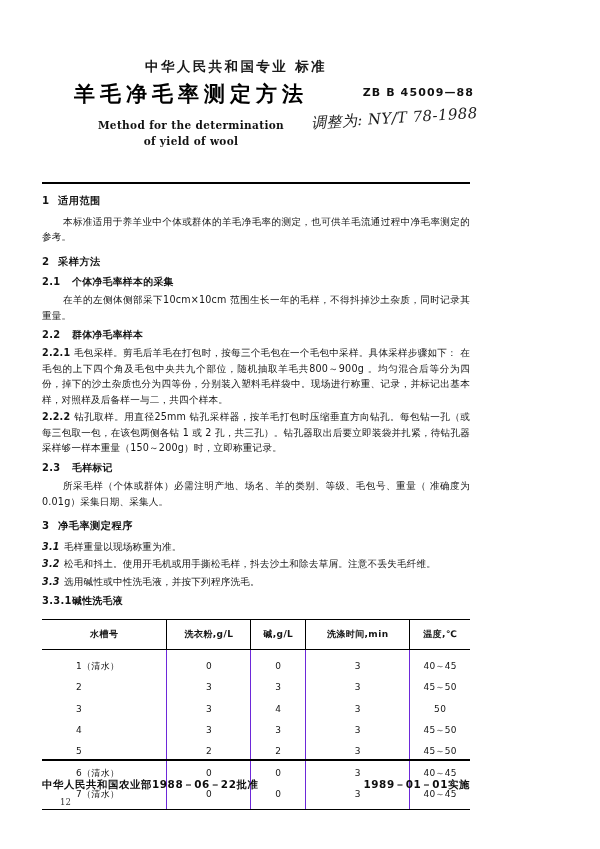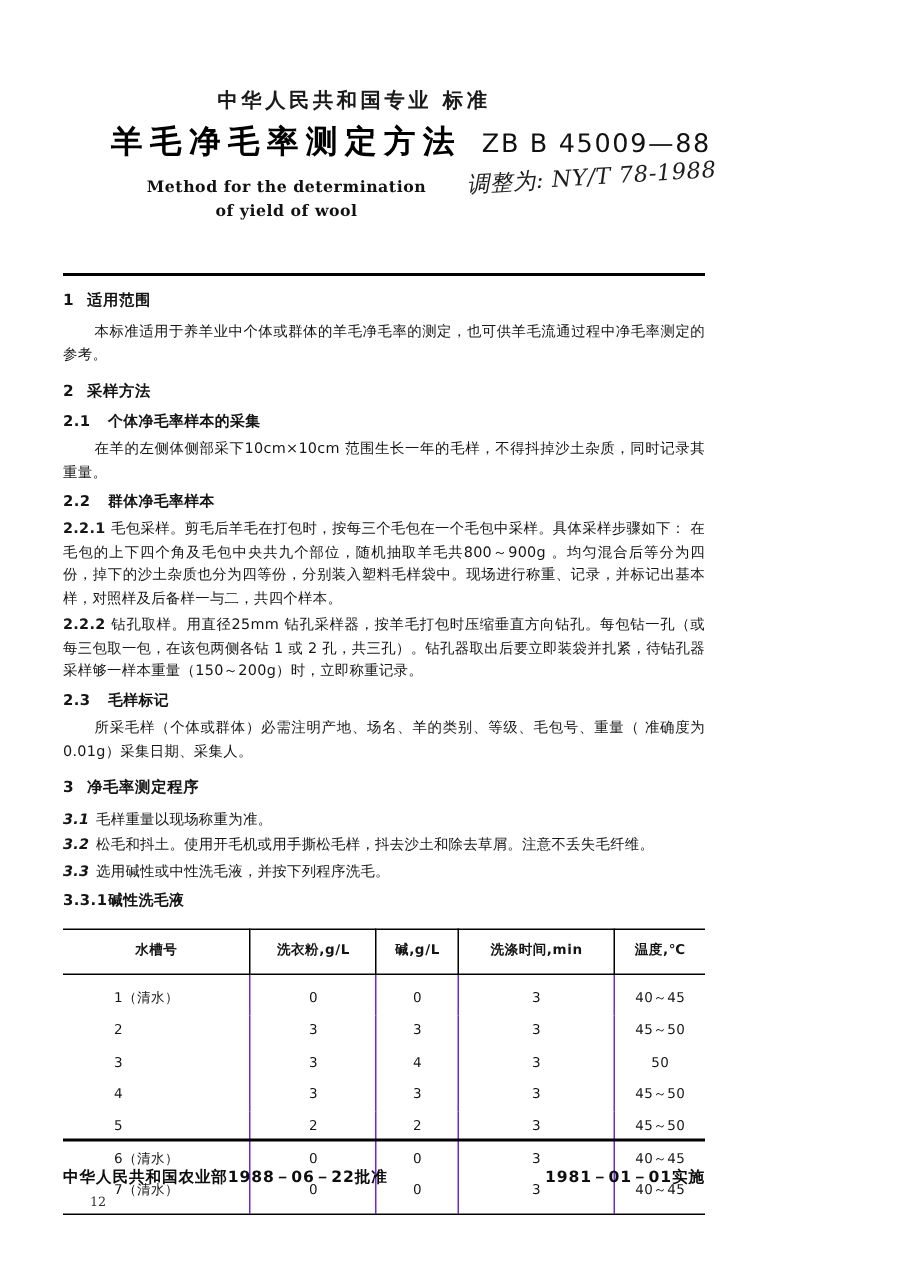--- a/index.html
+++ b/index.html
@@ -57,22 +57,22 @@
     letter-spacing: 0.35px;
     color: #121212;
     margin-top: 9px;
     margin-left: -130px;
     font-family: "DejaVu Serif", "Liberation Serif", serif;
   }
   .std-no {
     position: absolute;
     right: -4px;
     top: 6px;
-    font-size: 17px;
-    font-weight: normal;
+    font-size: 11px;
+    font-weight: bold;
     letter-spacing: 1.1px;
     color: #111;
     white-space: nowrap;
   }
   .handwritten {
     position: absolute;
     right: -8px;
     top: 29px;
     font-size: 15px;
     font-style: italic;
@@ -318,17 +318,17 @@
         </tr>
       </tbody>
     </table>
     <hr class="tbl-bottom">
 
   </div>
 
   <hr class="footer-rule">
   <div class="footer">
     <span>中华人民共和国农业部1988－06－22批准</span>
-    <span>1981－01－01实施</span>
+    <span>1989－01－01实施</span>
   </div>
   <div class="page-num">12</div>
 
 </div>
 
 </body></html>

